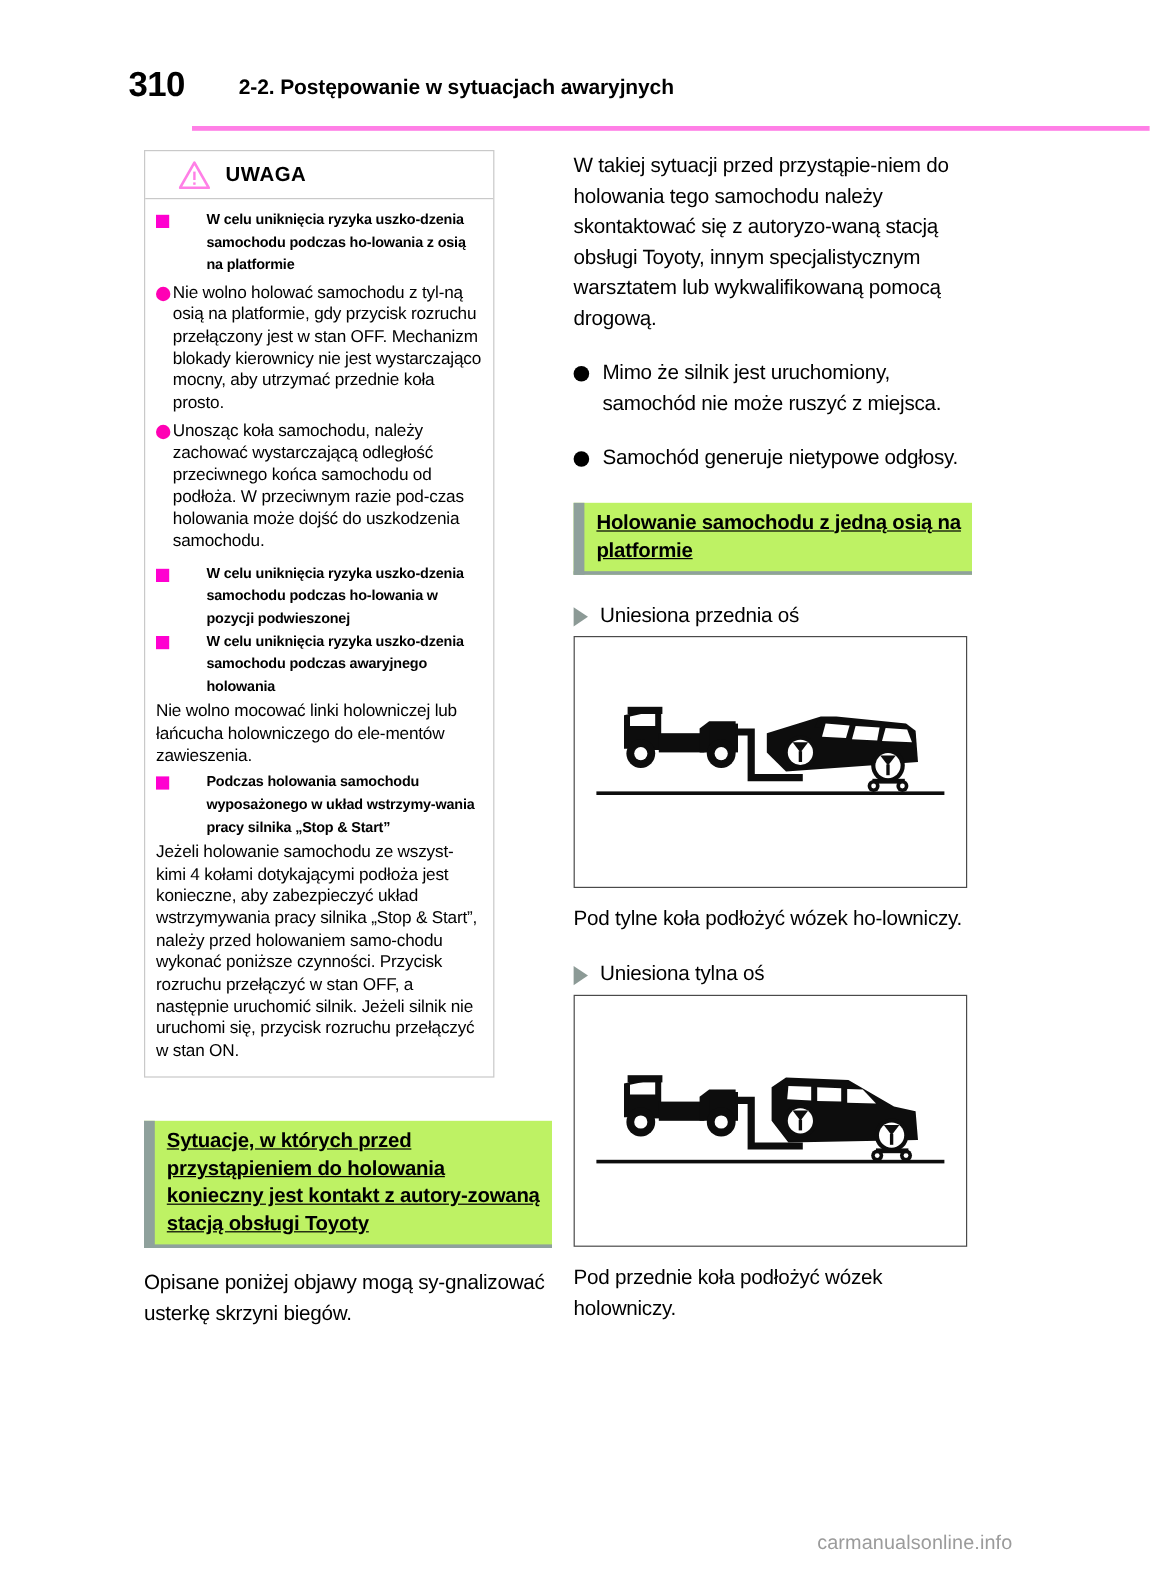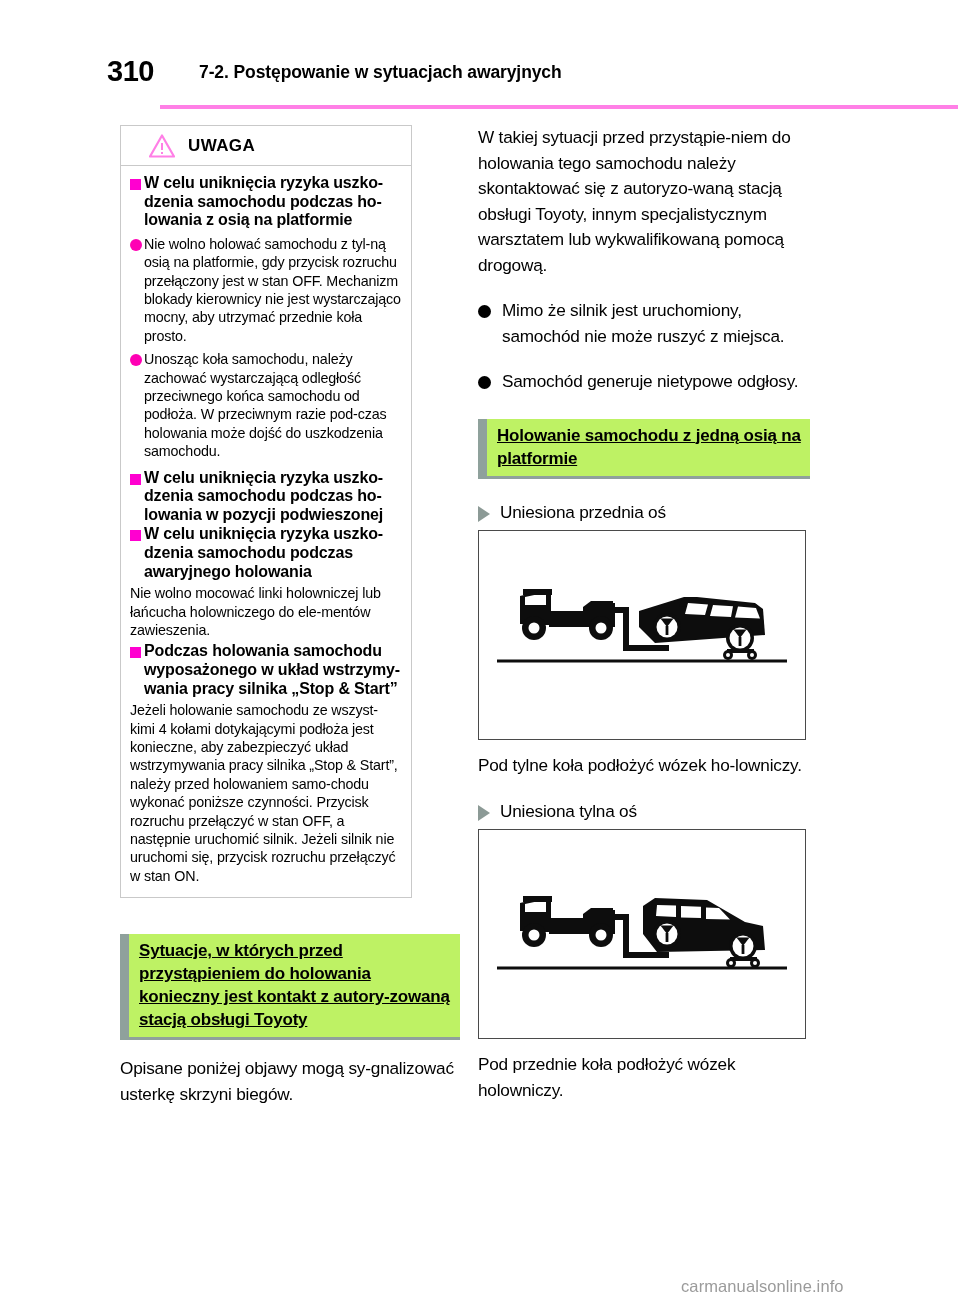--- a/index.html
+++ b/index.html
@@ -109,24 +109,25 @@
   .bullet-dot {
     width: 12px;
     height: 12px;
     border-radius: 50%;
     background: #ff00b4;
     flex: none;
     margin-top: 4px;
     margin-right: 2px;
   }
   .b-head {
-    font-size: 16px;
+    font-size: 12px;
     font-weight: bold;
     line-height: 18.6px;
     letter-spacing: -0.15px;
+    margin-left: 28px;
   }
   .b-text {
     font-size: 14.3px;
     line-height: 18.4px;
     letter-spacing: -0.15px;
   }
   .p-text {
     font-size: 14.3px;
     line-height: 18.4px;
     letter-spacing: -0.15px;
@@ -218,21 +219,21 @@
     color: #9b9b9b;
     letter-spacing: 0.1px;
     text-align: right;
   }
 </style>
 </head>
 <body>
 
 <div id="page-header">
   <div id="page-number">310</div>
-  <div id="header-title">7-2. Postępowanie w sytuacjach awaryjnych</div>
+  <div id="header-title">2-2. Postępowanie w sytuacjach awaryjnych</div>
   <div id="header-rule"></div>
 </div>
 
 <div id="col-left">
 
   <div class="caution-box">
     <div class="caution-head">
       <svg class="warn-tri" viewBox="0 0 26 24">
         <path d="M13 1.5 L25 22.5 L1 22.5 Z" fill="none" stroke="#ff7fe6" stroke-width="2.2" stroke-linejoin="round"></path>
         <rect x="12" y="9" width="2" height="7" fill="#ff7fe6"></rect>

